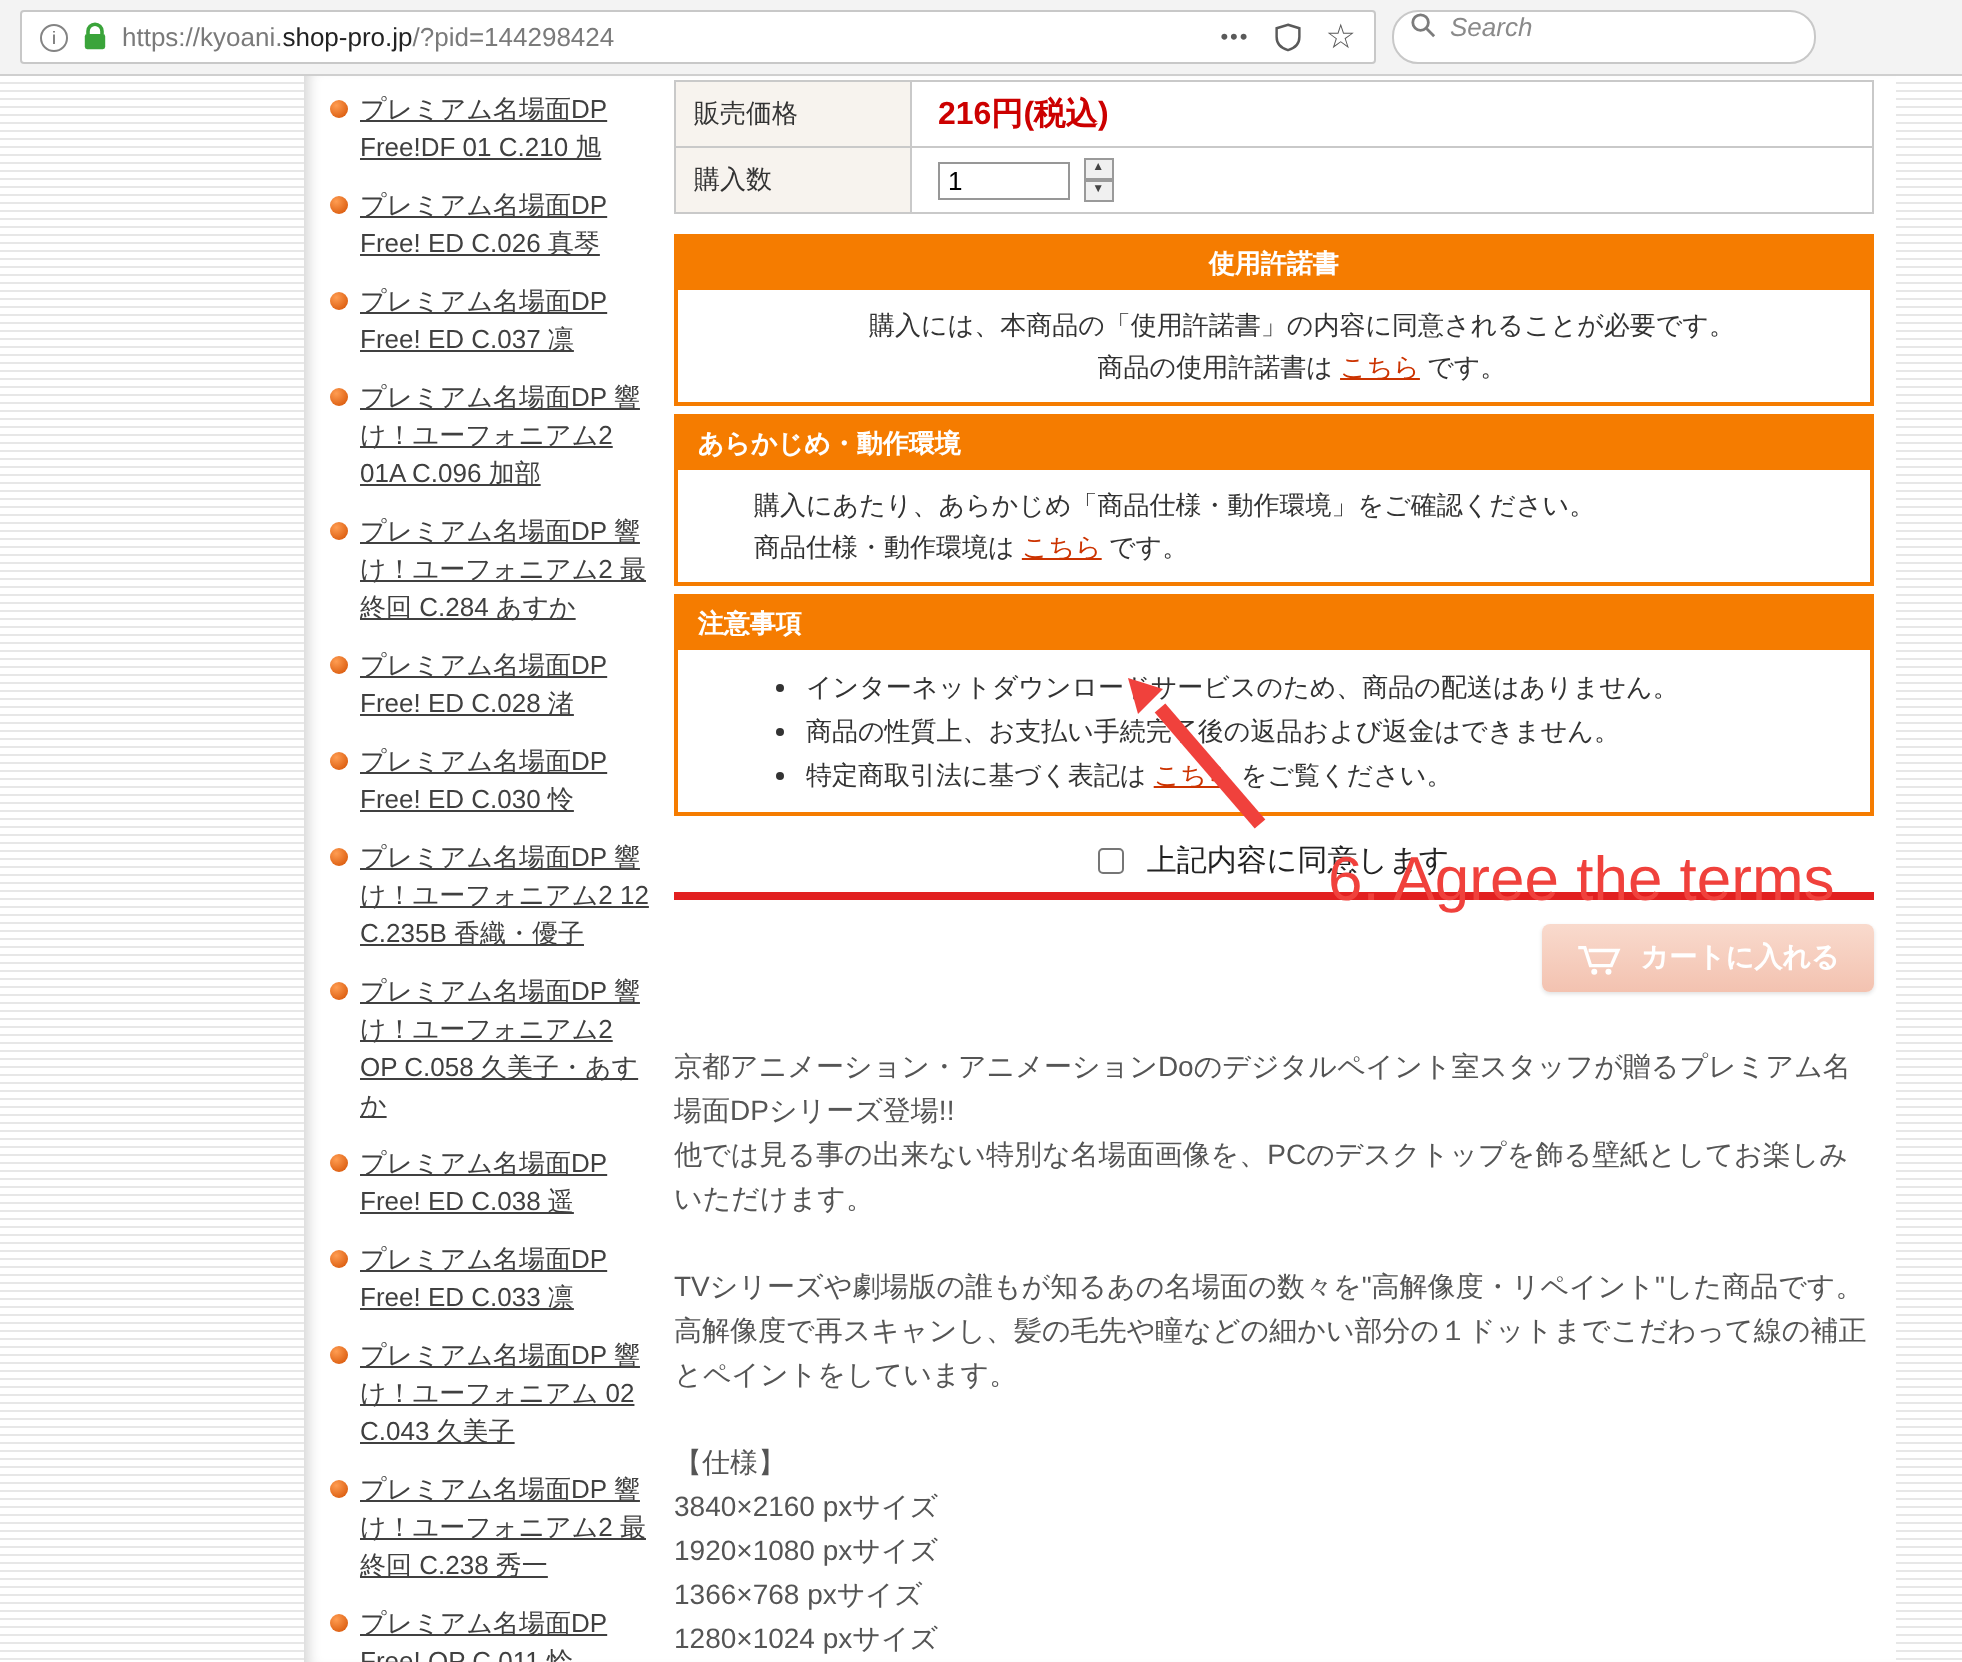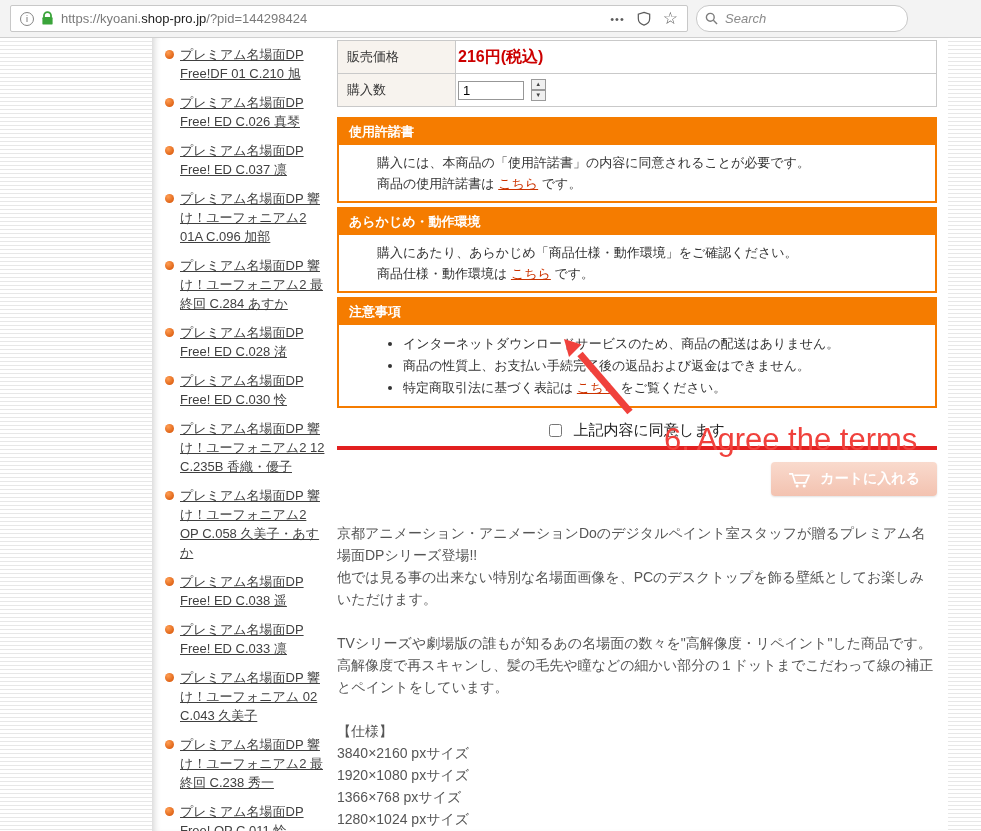--- a/index.html
+++ b/index.html
@@ -12,51 +12,51 @@
   .urlbar { width:678px; height:27px; background:#fff; border:1px solid #c8c8c8;
     border-radius:2px; display:flex; align-items:center; padding:0 9px; gap:7px; font-size:13px; }
   .icon-info { width:14px; height:14px; border:1px solid #848484; border-radius:50%;
     font-size:9px; line-height:12px; text-align:center; color:#666; flex:none; }
   .url-text { white-space:nowrap; color:#7a7a7a; }
   .url-text .domain { color:#222; }
   .urlbar-right { margin-left:auto; display:flex; align-items:center; gap:12px; }
   .icon-dots { color:#5a5a5a; font-size:11px; letter-spacing:1px; }
   .icon-star { color:#5a5a5a; font-size:17px; line-height:17px; }
   .searchbox { width:212px; height:27px; background:#fff; border:1px solid #c8c8c8;
-    border-radius:13px; display:flex; align-items:center; padding:0 8px; gap:7px; }
+    border-radius:13px; display:flex; align-items:flex-start; padding:0 8px; gap:7px; }
   .search-ph { font-style:italic; color:#8a8a8a; font-size:13px; }
 
   
   .page { position:absolute; top:38px; left:0; width:981px; height:793px;
     background:repeating-linear-gradient(to bottom,#ffffff 0 3px,#e7e7e7 3px 4px); }
   .content { position:absolute; left:152px; top:0; width:796px; height:100%;
     background:#fff; box-shadow:inset 7px 0 7px -5px rgba(0,0,0,.18); }
 
   
   .sidebar { position:absolute; left:0; top:4px; width:180px; padding:3px 4px 0 13px; }
   .sb-item { display:flex; gap:6px; margin-bottom:10px; font-size:13px; line-height:19px; }
   .bullet { width:9px; height:9px; border-radius:50%; flex:none; margin-top:5px;
     background:radial-gradient(circle at 35% 30%, #ff9d52, #d34e00); }
   .sb-link { color:#404040; text-decoration:underline; cursor:pointer; }
 
   
   .main { position:absolute; left:185px; top:2px; width:600px; }
   table.buy { width:600px; border-collapse:collapse; }
   table.buy th { width:118px; background:#f7f3ee; border:1px solid #c9c9c9;
     font-weight:normal; text-align:left; padding:7px 9px; font-size:13px; color:#333; }
-  table.buy td { border:1px solid #c9c9c9; padding:5px 2px; font-size:13px; }
+  table.buy td { border:1px solid #c9c9c9; padding:5px 13px; font-size:13px; }
   .price { color:#cc0000; font-weight:bold; font-size:16px; }
   .qty-input { width:66px; height:19px; border:1px solid #979797; font-size:13px;
     padding:1px 4px; vertical-align:middle; }
   .spinner { display:inline-flex; flex-direction:column; vertical-align:middle; margin-left:3px; }
   .spin-btn { width:15px; height:11px; border:1px solid #9a9a9a; background:#f0f0f0;
     font-size:6px; line-height:9px; text-align:center; color:#444; cursor:pointer; }
 
   .obox { border:2px solid #f57c00; margin-bottom:4px; }
-  .obox:first-of-type { margin-top:10px; }
+  .obox:first-of-type { margin-top:10px;text-align:center; }
   .obox-header { background:#f57c00; color:#fff; font-weight:bold; font-size:13px;
     padding:4px 10px; }
   .obox-body { padding:7px 10px; font-size:13px; line-height:21px; color:#333;margin-left:28px; }
   .inline-link { color:#cc3300; text-decoration:underline; cursor:pointer; }
   ul.notes { margin:1px 0; padding-left:26px; }
   ul.notes li { margin:1px 0; }
 
   .agree-row { margin-top:13px; text-align:center; font-size:15px; color:#222; }
   .agree-row input { vertical-align:-2px; margin-right:7px; }
   .redline { margin-top:6px; height:3px; border-top:2px solid #e22020;

